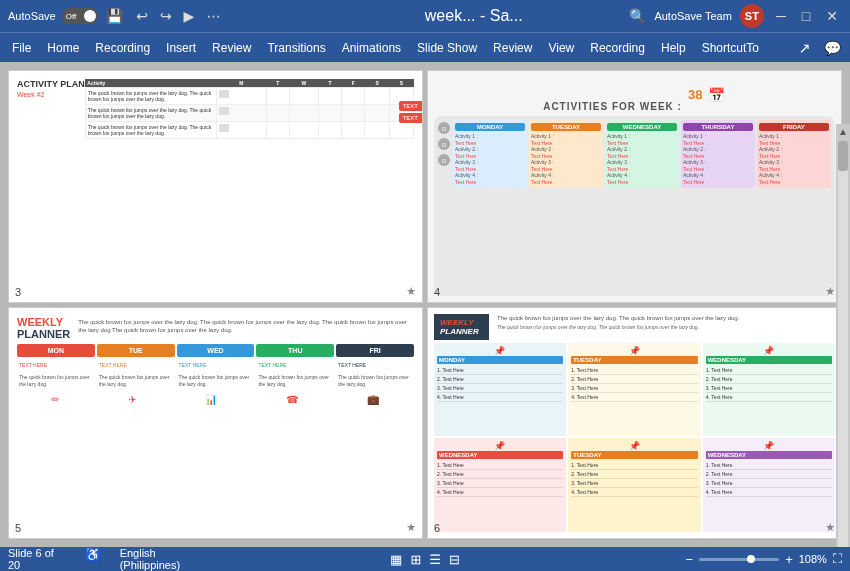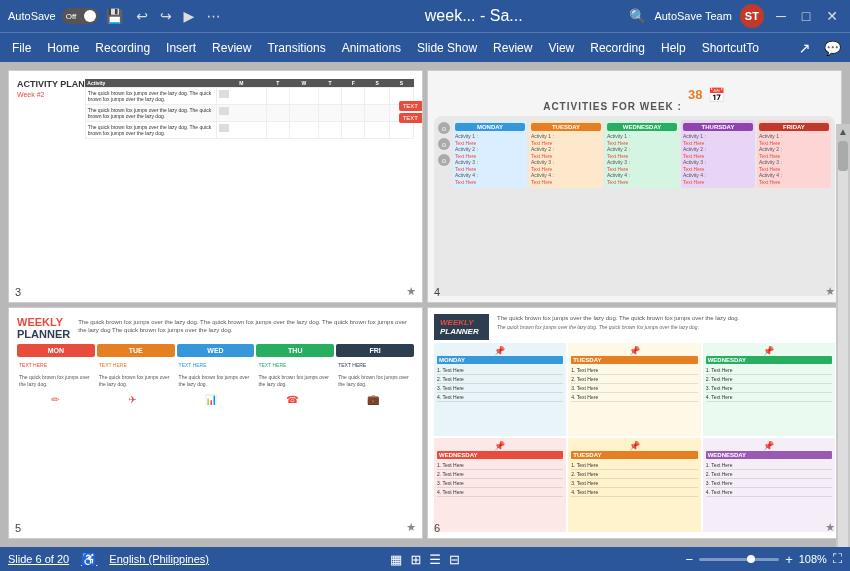--- a/index.html
+++ b/index.html
@@ -176,21 +176,21 @@
     
     #status-bar {
       background: #2b579a;
       height: 24px;
       display: flex;
       align-items: center;
       padding: 0 8px;
       color: white;
       font-size: 11px;
     }
-    #status-left { display: flex; align-items: center; gap: 12px; flex: 1; text-decoration: underline; }
+    #status-left { display: flex; align-items: flex-start; gap: 18px; flex: 1; }
     #status-center { flex: 2; display: flex; justify-content: center; gap: 8px; }
     #status-right { flex: 1; display: flex; justify-content: flex-end; align-items: center; gap: 6px; }
     .status-icon { font-size: 13px; cursor: pointer; }
     #zoom-slider { width: 80px; height: 3px; background: rgba(255,255,255,0.4); border-radius: 2px; cursor: pointer; position: relative; }
     #zoom-thumb { width: 8px; height: 8px; background: white; border-radius: 50%; position: absolute; top: -2.5px; left: 60%; }
     #zoom-level { font-size: 11px; }
     .scrollbar-right {
       position: absolute;
       right: 0;
       top: 62px;

